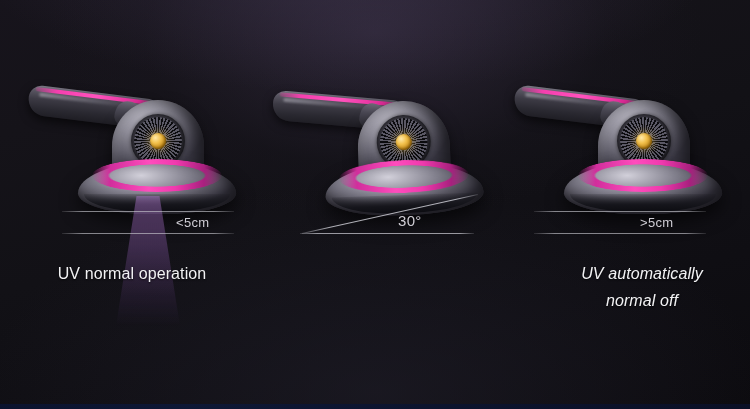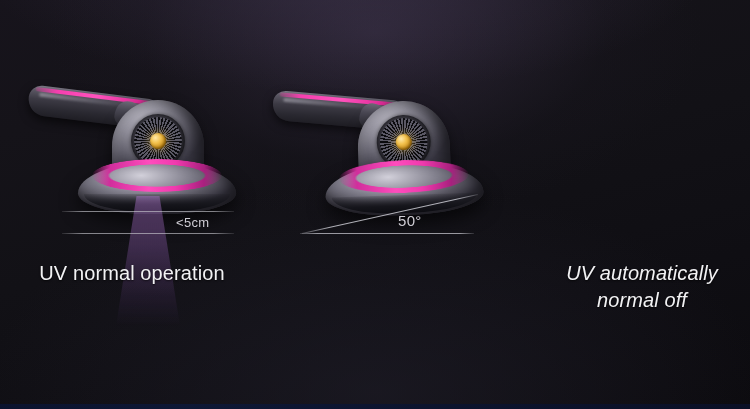--- a/index.html
+++ b/index.html
@@ -129,21 +129,21 @@
   .meas-label{
     position:absolute;color:#cfcdd4;font-size:13px;letter-spacing:.3px;white-space:nowrap;
   }
 
   
   .angle-base{position:absolute;height:1px;background:linear-gradient(90deg,rgba(200,200,208,.20),rgba(210,210,218,.70) 10%,rgba(210,210,218,.70) 92%,rgba(200,200,208,.15));}
   .angle-hyp{position:absolute;height:1px;background:linear-gradient(90deg,rgba(200,200,208,.25),rgba(214,214,222,.80) 16%,rgba(214,214,222,.80) 88%,rgba(200,200,208,.2));transform-origin:0 50%;}
 
   
   .caption{
-    position:absolute;color:#f2f2f4;font-size:20px;line-height:27px;text-align:center;
+    position:absolute;color:#f2f2f4;font-size:16px;line-height:27px;text-align:center;
     letter-spacing:.1px;text-shadow:0 1px 2px rgba(0,0,0,.7);
   }
   #cap-1{left:10px;top:260px;width:244px;}
   #cap-2{left:270px;top:260px;width:216px;font-style:italic;}
 </style>
 </head>
 <body>
 
 <div class="stage">
 
@@ -185,23 +185,44 @@
           <div class="hub"></div>
         </div>
       </div>
       <div class="dev-base">
         <div class="base-ring"></div>
       </div>
     </div>
 
     <div class="angle-base" style="left:36px;top:233px;width:174px;"></div>
     <div class="angle-hyp" style="left:38px;top:233px;width:180px;transform:rotate(-12.5deg);"></div>
-    <div class="meas-label" style="left:134px;top:212px;font-size:15px;">50°</div>
+    <div class="meas-label" style="left:134px;top:212px;font-size:15px;">30°</div>
 
     <div class="caption" id="cap-2">
       <div>UV automatically</div>
       <div>normal off</div>
     </div>
   </div>
 
+  <div class="panel" id="panel-3">
+
+    <div class="device" id="device-3">
+      <div class="dev-handle"></div>
+      <div class="handle-link"></div>
+      <div class="dev-body">
+        <div class="fan">
+          <div class="spokes"></div>
+          <div class="hub"></div>
+        </div>
+      </div>
+      <div class="dev-base">
+        <div class="base-ring"></div>
+      </div>
+    </div>
+
+    <div class="guide" style="left:42px;top:211px;width:172px;"></div>
+    <div class="guide" style="left:42px;top:233px;width:172px;"></div>
+    <div class="meas-label" style="left:148px;top:215px;">&gt;5cm</div>
+
+  </div>
 
   <div class="bottom-strip"></div>
 </div>
 
 </body></html>

